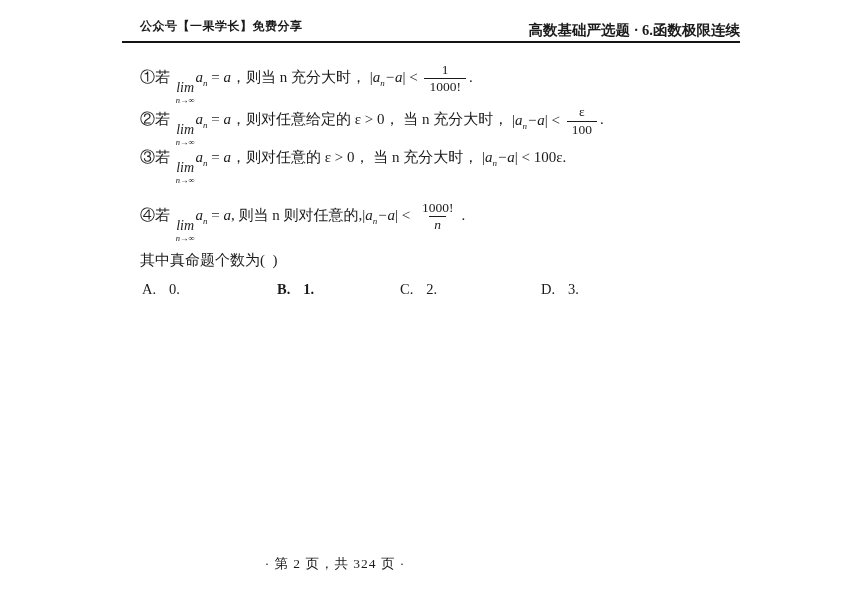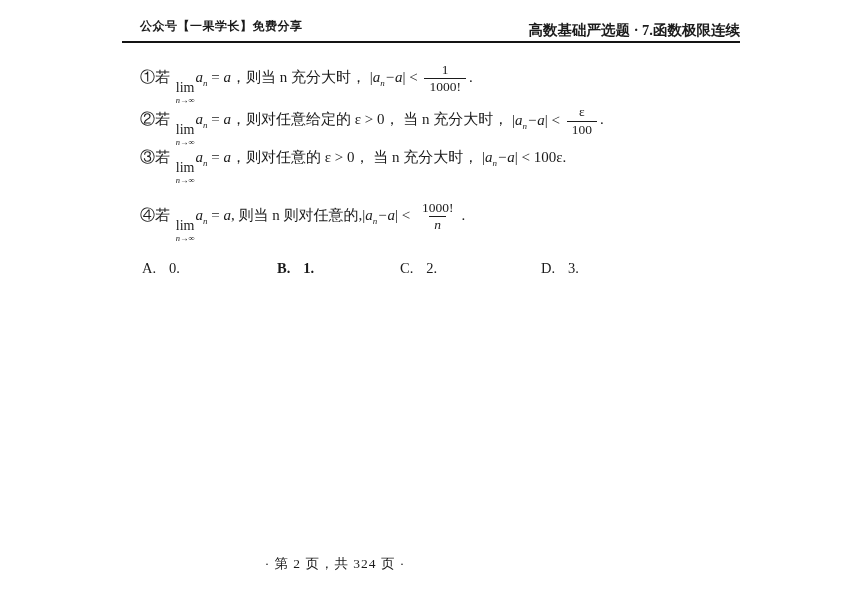--- a/index.html
+++ b/index.html
@@ -31,54 +31,54 @@
   }
   .intro { line-height:18px; }
 
   .prop { margin-top:0; white-space:nowrap; line-height:1.35; }
   .prop-tight { margin-top:16px; }
 
   .lim {
     display:inline-flex; flex-direction:column; align-items:center;
     vertical-align:-0.65em; line-height:1; margin:0 1px 0 2px;
   }
-  .lim-top { font-size:14px; }
+  .lim-top { font-size:14px;font-style:italic; }
   .lim-sub { font-size:8.5px; margin-top:1px; font-style:italic; }
 
   .mi { font-style:italic; font-family:"Liberation Serif","DejaVu Serif",serif; }
   sub { font-size:9px; font-style:italic; }
 
   .frac {
     display:inline-flex; flex-direction:column; align-items:center;
     vertical-align:middle; line-height:1.2; font-size:13.5px; margin:0 3px;
   }
   .frac-num { padding:0 5px; }
   .frac-den { border-top:1px solid #1b1b1b; padding:0 5px; }
 
   .stem { margin-top:9px; line-height:18px; }
 
-  .options { position:relative; margin-top:18px; height:18px; font-size:14.5px; }
+  .options { position:relative; margin-top:12px; height:18px; font-size:14.5px; }
   .option { position:absolute; top:0; white-space:nowrap; }
   .option-a { left:2px; }
   .option-b { left:137px;font-weight:bold; }
   .option-c { left:260px; }
   .option-d { left:401px; }
   .option-value { margin-left:13px; }
 
   
   .footer {
     position:absolute; top:555px; left:0; width:670px;
     text-align:center; font-size:13.5px; letter-spacing:1px;
   }
 </style>
 </head>
 <body>
 
 <div class="header-left">公众号【一果学长】免费分享</div>
-<div class="header-right">高数基础严选题 · 7.函数极限连续</div>
+<div class="header-right">高数基础严选题 · 6.函数极限连续</div>
 <div class="header-rule"></div>
 
 <div class="content">
 
 
   <div class="prop">
     <span>①</span><span>若 </span><span class="lim">
         <span class="lim-top">lim</span>
         <span class="lim-sub">n→∞</span>
       </span><span class="mi">a</span><sub>n</sub> <span>= </span><span class="mi">a</span><span>，</span><span>则当 n 充分大时， </span><span><span>|</span><span class="mi">a</span><sub>n</sub><span class="mi">−a</span><span>| &lt; </span></span><span class="frac">
@@ -107,20 +107,21 @@
   <div class="prop prop-tight">
     <span>④</span><span>若 </span><span class="lim">
         <span class="lim-top">lim</span>
         <span class="lim-sub">n→∞</span>
       </span><span class="mi">a</span><sub>n</sub> <span>= </span><span class="mi">a</span><span>, </span><span>则当 n 则对任意的,</span><span><span>|</span><span class="mi">a</span><sub>n</sub><span class="mi">−a</span><span>| &lt; </span></span><span class="frac">
         <span class="frac-num">1000!</span>
         <span class="frac-den mi">n</span>
       </span><span>.</span>
   </div>
 
+  <div class="stem">其中真命题个数为(&nbsp;&nbsp;)</div>
 
   <div class="options">
     <span class="option option-a"><span>A.</span><span class="option-value">0.</span></span>
     <span class="option option-b"><span>B.</span><span class="option-value">1.</span></span>
     <span class="option option-c"><span>C.</span><span class="option-value">2.</span></span>
     <span class="option option-d"><span>D.</span><span class="option-value">3.</span></span>
   </div>
 
 </div>
 

